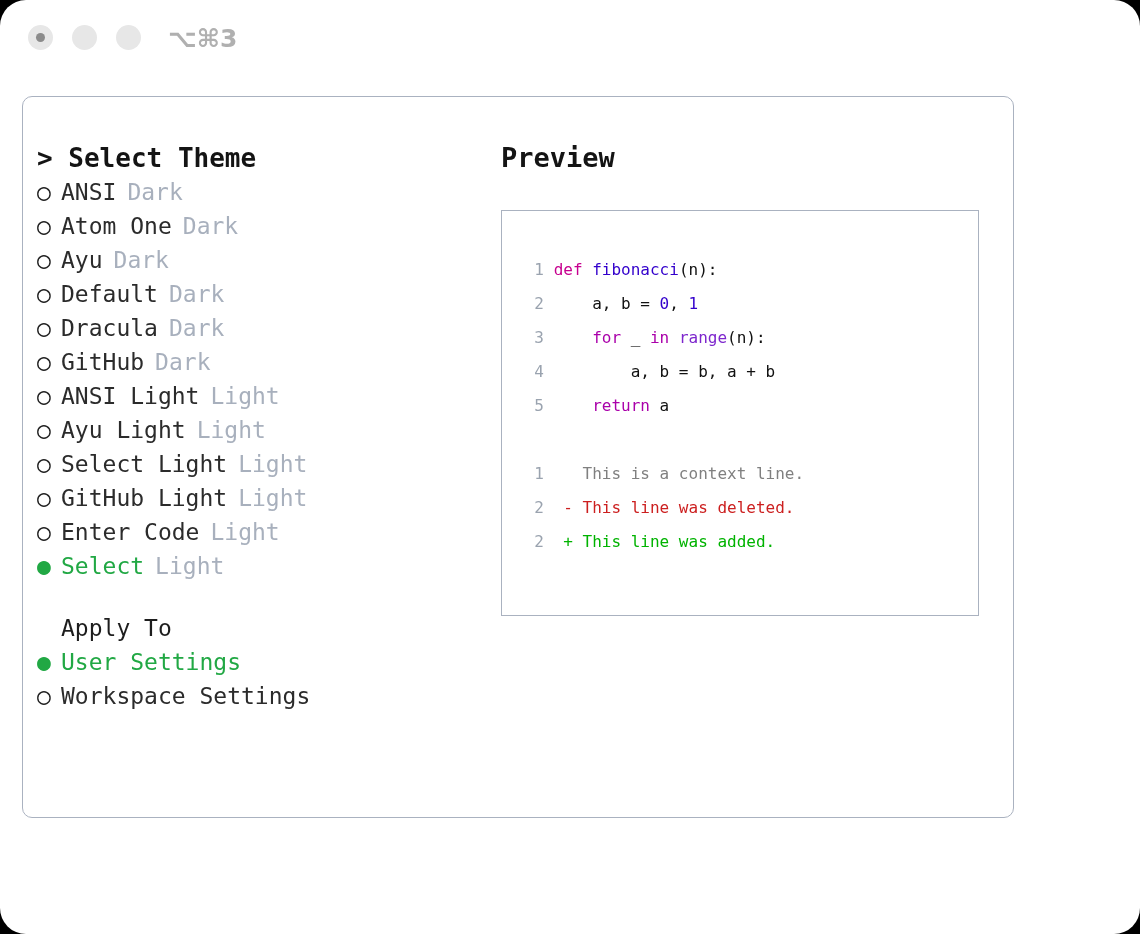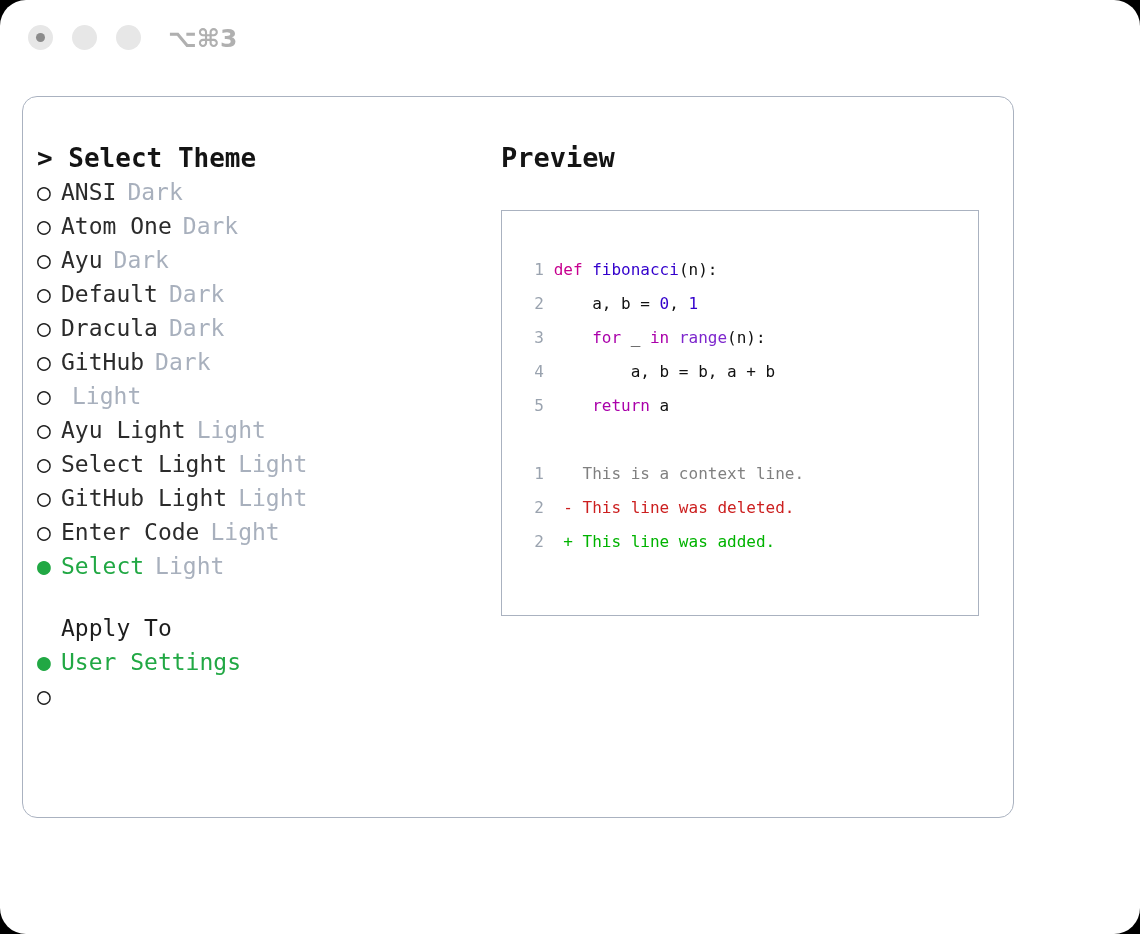--- a/index.html
+++ b/index.html
@@ -67,21 +67,21 @@
   }
 
   
   .panel {
     position: absolute;
     left: 22px;
     top: 96px;
     width: 992px;
     height: 722px;
     border: 1.5px solid #aab2c0;
-    border-radius: 15px;
+    border-radius: 10px;
     box-sizing: border-box;
     background: #ffffff;
   }
 
   .cols {
     position: absolute;
     left: 0; top: 0;
     width: 100%;
     height: 100%;
   }
@@ -212,32 +212,32 @@
 
       <div class="left-col">
         <div class="section-title">&gt; Select Theme</div>
         <div class="opt-list" id="theme-list">
             <div class="opt"><span class="bullet">○</span><span class="opt-label">ANSI</span><span class="opt-tag">Dark</span></div>
             <div class="opt"><span class="bullet">○</span><span class="opt-label">Atom One</span><span class="opt-tag">Dark</span></div>
             <div class="opt"><span class="bullet">○</span><span class="opt-label">Ayu</span><span class="opt-tag">Dark</span></div>
             <div class="opt"><span class="bullet">○</span><span class="opt-label">Default</span><span class="opt-tag">Dark</span></div>
             <div class="opt"><span class="bullet">○</span><span class="opt-label">Dracula</span><span class="opt-tag">Dark</span></div>
             <div class="opt"><span class="bullet">○</span><span class="opt-label">GitHub</span><span class="opt-tag">Dark</span></div>
-            <div class="opt"><span class="bullet">○</span><span class="opt-tag">Light</span></div>
+            <div class="opt"><span class="bullet">○</span><span class="opt-label">ANSI Light</span><span class="opt-tag">Light</span></div>
             <div class="opt"><span class="bullet">○</span><span class="opt-label">Ayu Light</span><span class="opt-tag">Light</span></div>
             <div class="opt"><span class="bullet">○</span><span class="opt-label">Select Light</span><span class="opt-tag">Light</span></div>
             <div class="opt"><span class="bullet">○</span><span class="opt-label">GitHub Light</span><span class="opt-tag">Light</span></div>
             <div class="opt"><span class="bullet">○</span><span class="opt-label">Enter Code</span><span class="opt-tag">Light</span></div>
             <div class="opt selected"><span class="bullet sel">●</span><span class="opt-label">Select</span><span class="opt-tag">Light</span></div>
           </div>
 
         <div class="apply-title">Apply To</div>
         <div class="opt-list" id="apply-list">
             <div class="opt selected"><span class="bullet sel">●</span><span class="opt-label">User Settings</span></div>
-            <div class="opt"><span class="bullet">○</span></div>
+            <div class="opt"><span class="bullet">○</span><span class="opt-label">Workspace Settings</span></div>
           </div>
 
       </div>
 
       <div class="right-col">
         <div class="preview-title">Preview</div>
         <div class="preview-box">
           <div class="code" id="code-area"><div class="code-row"><span class="ln">1</span><span class="pl"> </span><span class="kw">def</span><span class="pl"> </span><span class="fn">fibonacci</span><span class="pl">(n):</span></div><div class="code-row"><span class="ln">2</span><span class="pl">     a, b = </span><span class="num">0</span><span class="pl">, </span><span class="num">1</span></div><div class="code-row"><span class="ln">3</span><span class="pl">     </span><span class="kw2">for</span><span class="pl"> _ </span><span class="kw2">in</span><span class="pl"> </span><span class="bi">range</span><span class="pl">(n):</span></div><div class="code-row"><span class="ln">4</span><span class="pl">         a, b = b, a + b</span></div><div class="code-row"><span class="ln">5</span><span class="pl">     </span><span class="kw2">return</span><span class="pl"> a</span></div><div class="blank-row"></div><div class="code-row"><span class="ln">1</span><span class="ctx">    </span><span class="ctx">This is a context line.</span></div><div class="code-row"><span class="ln">2</span><span class="del">  - </span><span class="del">This line was deleted.</span></div><div class="code-row"><span class="ln">2</span><span class="add">  + </span><span class="add">This line was added.</span></div></div>
         </div>
       </div>

